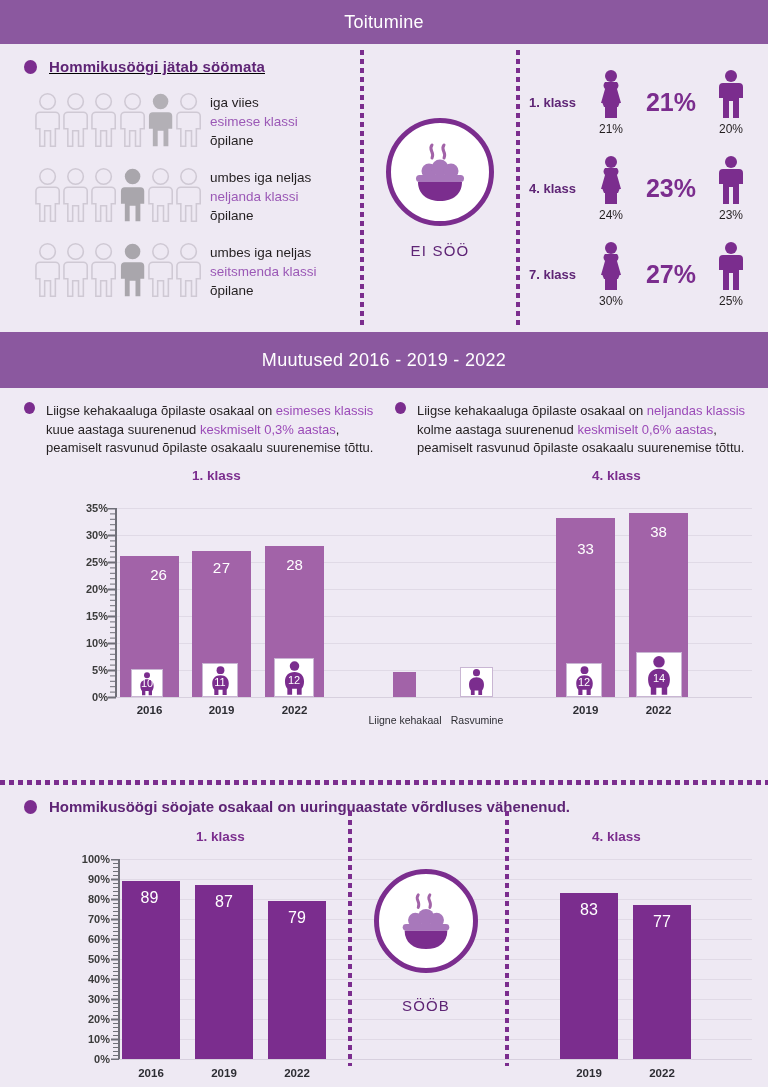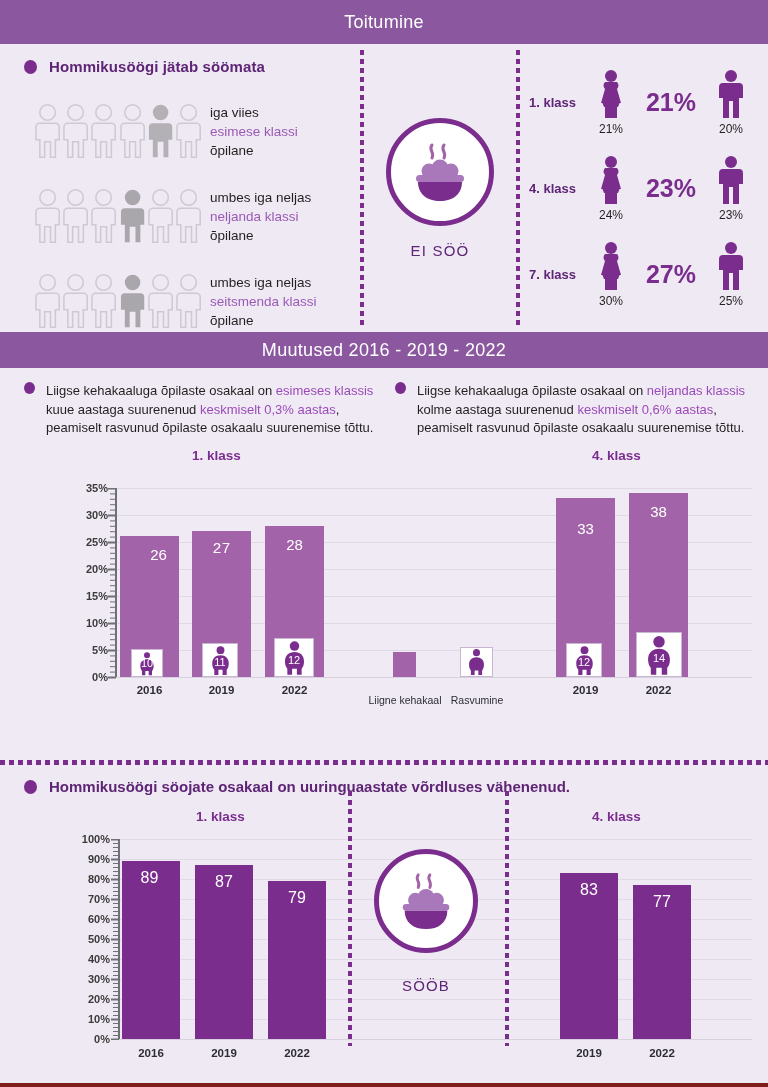--- a/index.html
+++ b/index.html
@@ -15,31 +15,31 @@
   .band {
     background: #8b589f;
     color: #ffffff;
     text-align: center;
     font-size: 18px;
     font-weight: 400;
     letter-spacing: .3px;
     display: flex; align-items: center; justify-content: center;
   }
   .band-top { height: 44px; }
-  .band-mid { height: 36px; }
+  .band-mid { height: 56px; }
 
   
   .sec1 { position: relative; height: 288px; background: #eee9f3; display: flex; }
   .sec1-left { width: 360px; position: relative; padding: 14px 0 0 24px; }
-  .bullet-head { display: flex; align-items: center; gap: 12px; }
+  .bullet-head { display: flex; align-items: center; gap: 12px; text-decoration: underline; }
   .dot { width: 13px; height: 14px; border-radius: 50%; background: #7b2d8e; flex: none; }
   .dot-sm { width: 11px; height: 12px; }
   .bullet-head-text { color: #5e2475; font-size: 15px; font-weight: 700; letter-spacing: .1px; }
 
-  .people-row { display: flex; align-items: flex-end; margin-top: 24px; }
+  .people-row { display: flex; align-items: center; margin-top: 14px; }
   .people { display: flex; gap: 1px; width: 178px; padding-left: 10px; }
   .people svg { display: block; }
   .people-text { margin-left: 8px; font-size: 13.5px; line-height: 19px; color: #231f20; padding-top: 4px; }
   .people-text .hl { color: #9b59b6; }
 
   .divider-dots {
     width: 4px; align-self: stretch; margin-top: 6px; margin-bottom: 6px;
     background-image: linear-gradient(to bottom, #7b2d8e 55%, rgba(0,0,0,0) 0%);
     background-size: 4px 9px; background-repeat: repeat-y;
   }

